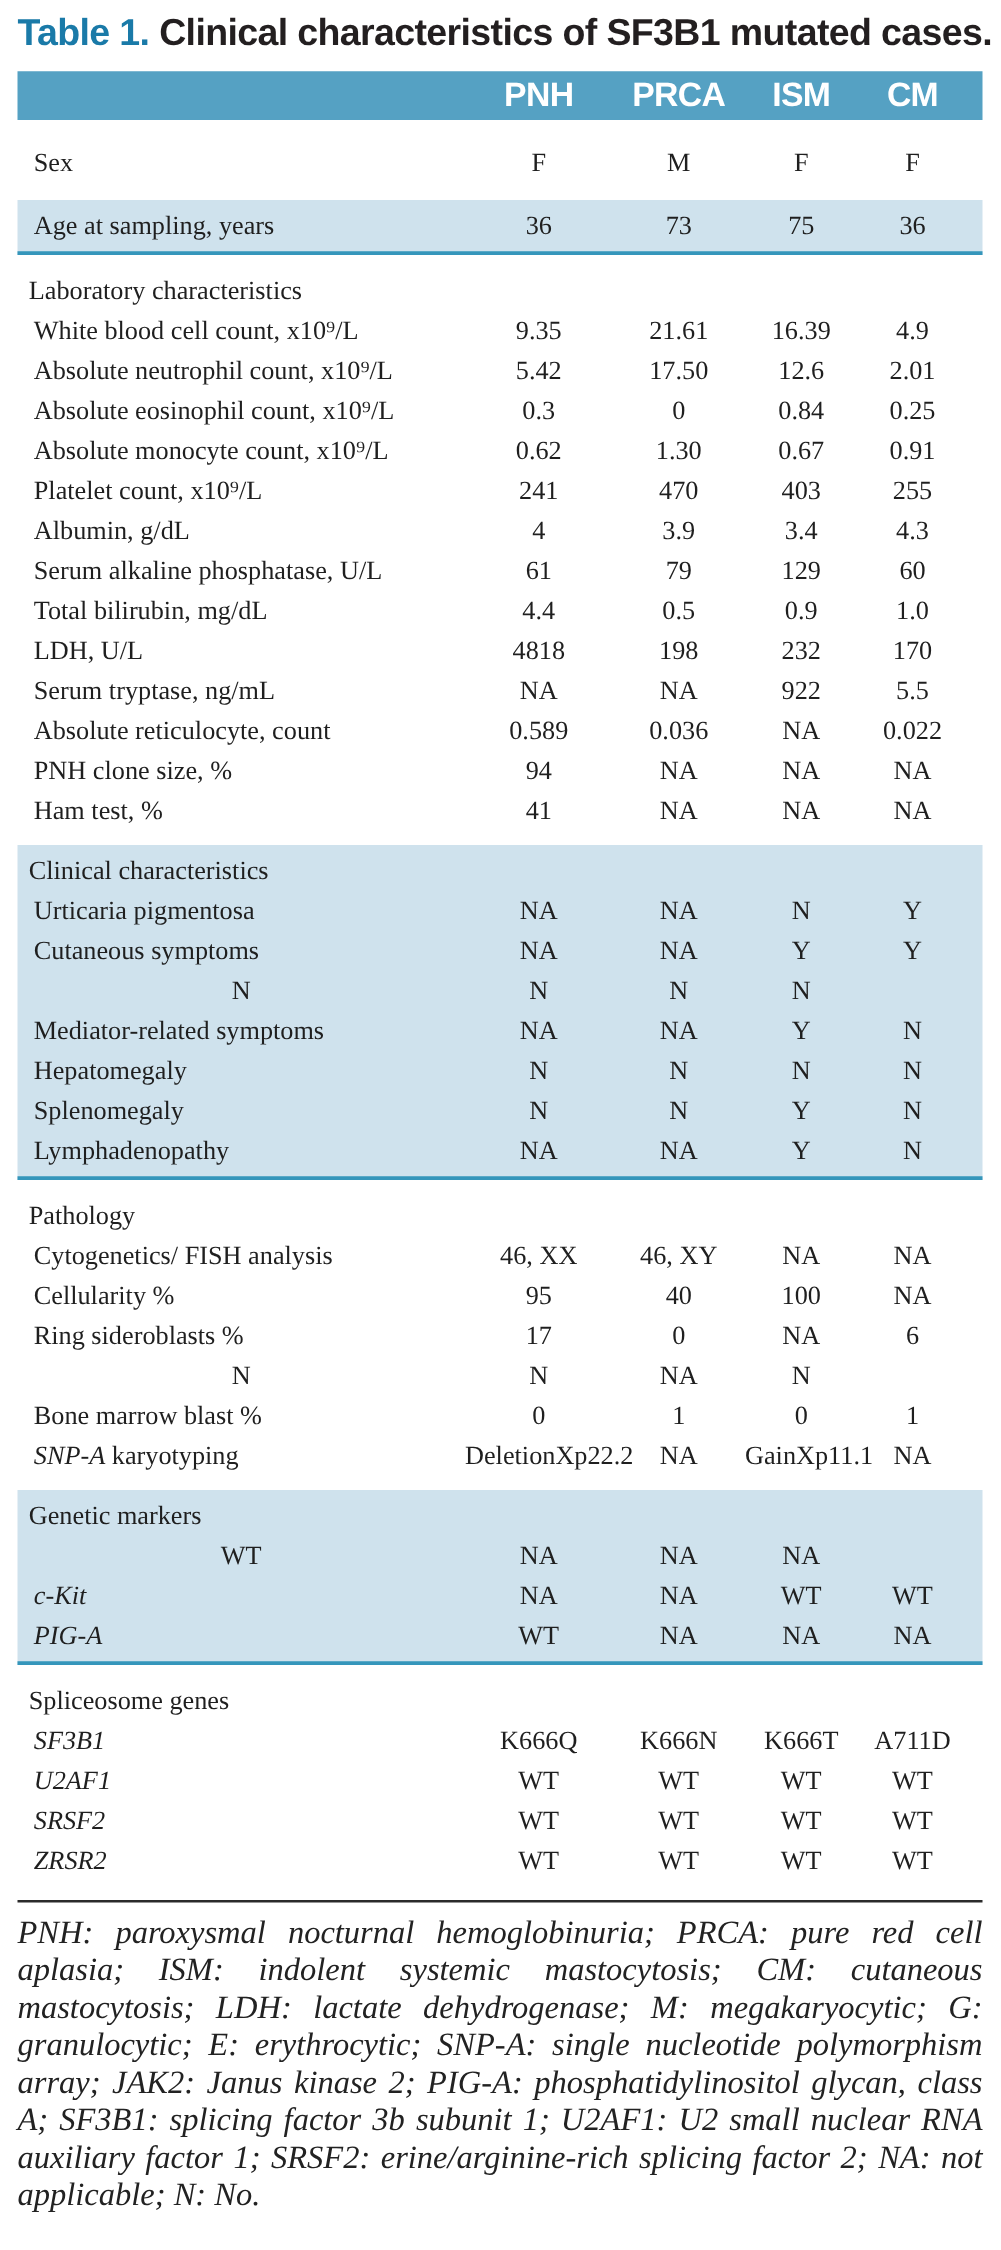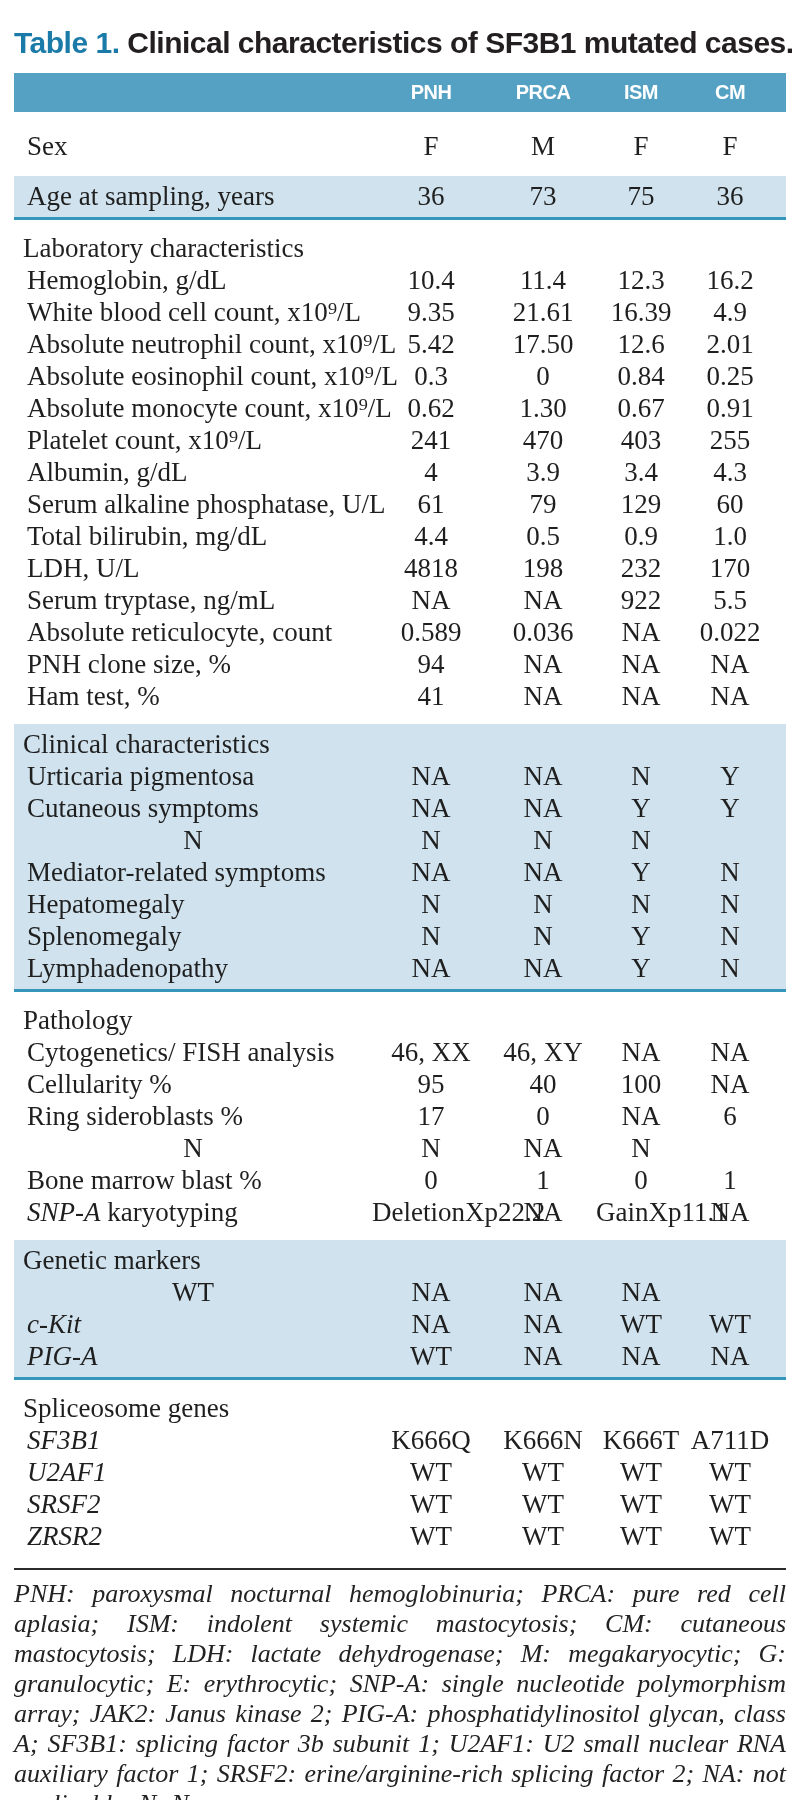--- a/index.html
+++ b/index.html
@@ -11,21 +11,21 @@
   }
   * { box-sizing: border-box; }
   html, body { margin: 0; padding: 0; }
   body {
     width: 801px; height: 1800px;
     background: #ffffff;
     color: var(--ink);
     font-family: "Liberation Serif", "DejaVu Serif", serif;
     overflow: hidden;
   }
-  .page { width: 801px; height: 1800px; padding: 22px 15px 0 14px; }
+  .page { width: 801px; height: 1800px; padding: 6px 15px 0 14px; }
 
   .title {
     font-family: "Liberation Sans", sans-serif;
     font-weight: bold;
     font-size: 30px;
     letter-spacing: -0.5px;
     color: #231f20;
     margin: 4px 0 0 0;
     white-space: nowrap;
   }
@@ -33,26 +33,26 @@
 
   .colhead {
     margin-top: 13px;
     height: 39px;
     background: var(--bar);
     display: grid;
     grid-template-columns: 358px 118px 106px 90px 88px;
     align-items: center;
     font-family: "Liberation Sans", sans-serif;
     font-weight: bold;
-    font-size: 20px;
+    font-size: 27px;
     color: #ffffff;
   }
   .colhead .col { text-align: center; letter-spacing: -0.5px; }
 
-  .tbody { font-size: 27px; }
+  .tbody { font-size: 21px; }
 
   .section { margin-top: 12px; }
   .section:nth-of-type(1) { margin-top: 18px; }
   .section:nth-of-type(2) { margin-top: 14px; }
   .section.shaded { background: var(--shade); padding: 4px 0 5px 0; }
   .section.ruled { border-bottom: 3px solid var(--rule); }
 
   .sec-heading {
     height: 32px; line-height: 32px;
     padding-left: 9px;
@@ -113,27 +113,20 @@
           <div class="label"><span>Age at sampling, years</span></div>
           <div class="cell">36</div>
           <div class="cell">73</div>
           <div class="cell">75</div>
           <div class="cell">36</div>
         </div>
       </div>
       <div class="section">
         <div class="sec-heading">Laboratory characteristics</div>
         <div class="row">
-          <div class="label"><span>Hemoglobin, g/dL</span></div>
-          <div class="cell">10.4</div>
-          <div class="cell">11.4</div>
-          <div class="cell">12.3</div>
-          <div class="cell">16.2</div>
-        </div>
-        <div class="row">
           <div class="label"><span>White blood cell count, x10⁹/L</span></div>
           <div class="cell">9.35</div>
           <div class="cell">21.61</div>
           <div class="cell">16.39</div>
           <div class="cell">4.9</div>
         </div>
         <div class="row">
           <div class="label"><span>Absolute neutrophil count, x10⁹/L</span></div>
           <div class="cell">5.42</div>
           <div class="cell">17.50</div>

